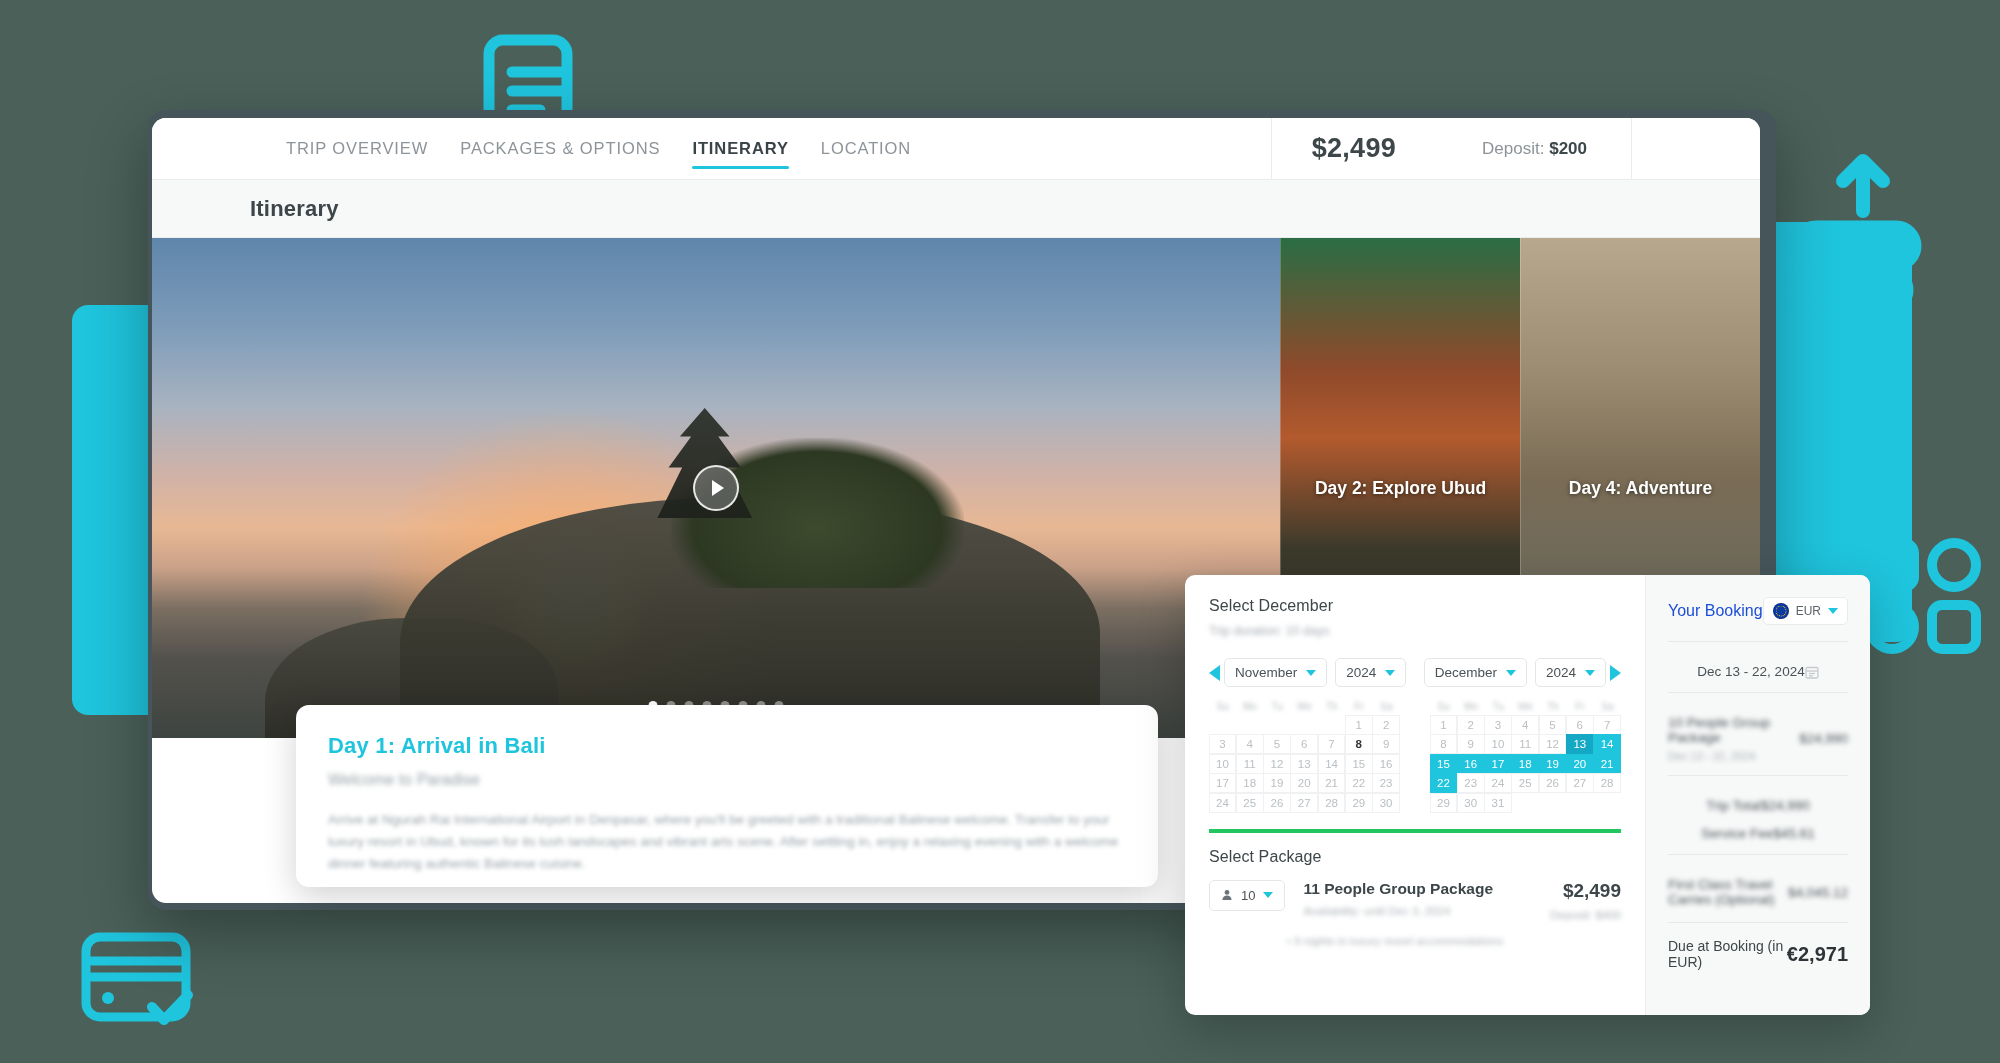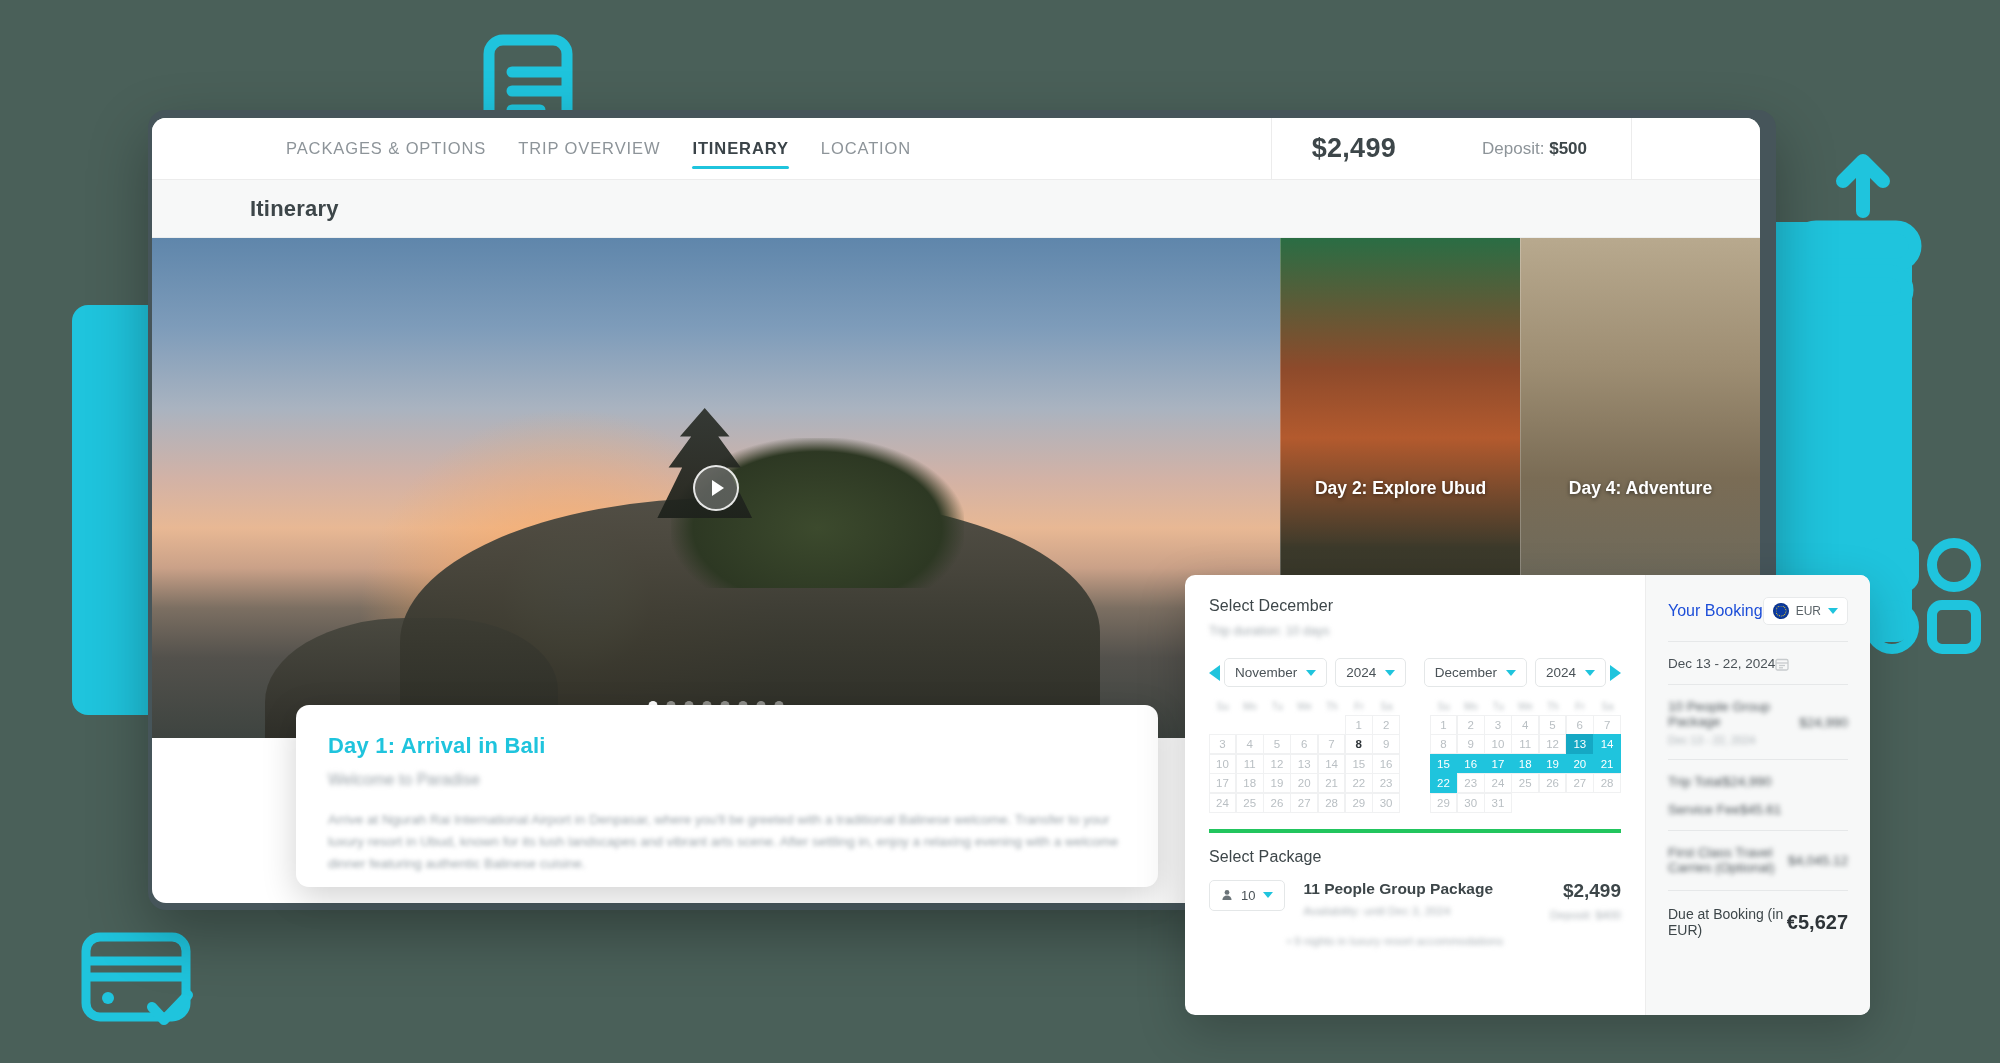--- a/index.html
+++ b/index.html
@@ -306,23 +306,23 @@
     box-shadow: inset 0 0 0 1px rgba(0,0,0,.15);
   }
   .eu-flag::after {
     content: "";
     position: absolute; left: 50%; top: 50%;
     transform: translate(-50%,-50%);
     width: 9px; height: 9px; border-radius: 50%;
     border: 1.5px dotted #ffd617;
   }
   .bk-row {
-    display: flex; align-items: center; justify-content: flex-start;
+    display: flex; align-items: center; justify-content: center;
     border-top: 1px solid #e6e8e9;
-    padding: 14px 0 13px 0;
+    padding: 22px 0 13px 0;
     font-size: 13.5px; color: #4a5257;
   }
   .bk-row.first { margin-top: 16px; }
   .bk-row .cal-ic { width: 14px; height: 14px; opacity: .45; }
   .blurred { filter: blur(2.6px); user-select: none; }
   .bk-sub { font-size: 11px; color: #a9b0b5; margin-top: 5px; }
   .bk-total {
     display: flex; align-items: center; justify-content: space-between;
     border-top: 1px solid #e6e8e9;
     padding-top: 15px; margin-top: 2px;
@@ -373,30 +373,30 @@
       <rect x="70" y="70" width="44" height="44" rx="10" fill="none" stroke="#1fc4dd" stroke-width="10"></rect>
     </svg>
   </div>
 
   <div class="device"></div>
 
   <div class="screen">
 
     <div class="tabbar">
       <div class="tabs">
+        <div class="tab">TRIP OVERVIEW</div>
         <div class="tab">PACKAGES &amp; OPTIONS</div>
-        <div class="tab">TRIP OVERVIEW</div>
         <div class="tab active">ITINERARY</div>
         <div class="tab">LOCATION</div>
       </div>
       <div class="price-box">
         <div class="price-main">$2,499</div>
         <div class="price-dep">
           <span>Deposit:</span>
-          <b>$500</b>
+          <b>$200</b>
         </div>
       </div>
       <div class="tabbar-tail"></div>
     </div>
 
     <div class="page-head">
       <div class="page-title">Itinerary</div>
     </div>
 
     <div class="hero">
@@ -626,18 +626,18 @@
         <div class="blurred">$45.61</div>
       </div>
 
       <div class="bk-row">
         <div class="blurred">First Class Travel Carries (Optional)</div>
         <div class="blurred">$4,045.12</div>
       </div>
 
       <div class="bk-total">
         <div class="bk-total-lbl">Due at Booking (in EUR)</div>
-        <div class="bk-total-val">€5,627</div>
+        <div class="bk-total-val">€2,971</div>
       </div>
     </div>
   </div>
 
 </div>
 
 </body></html>

